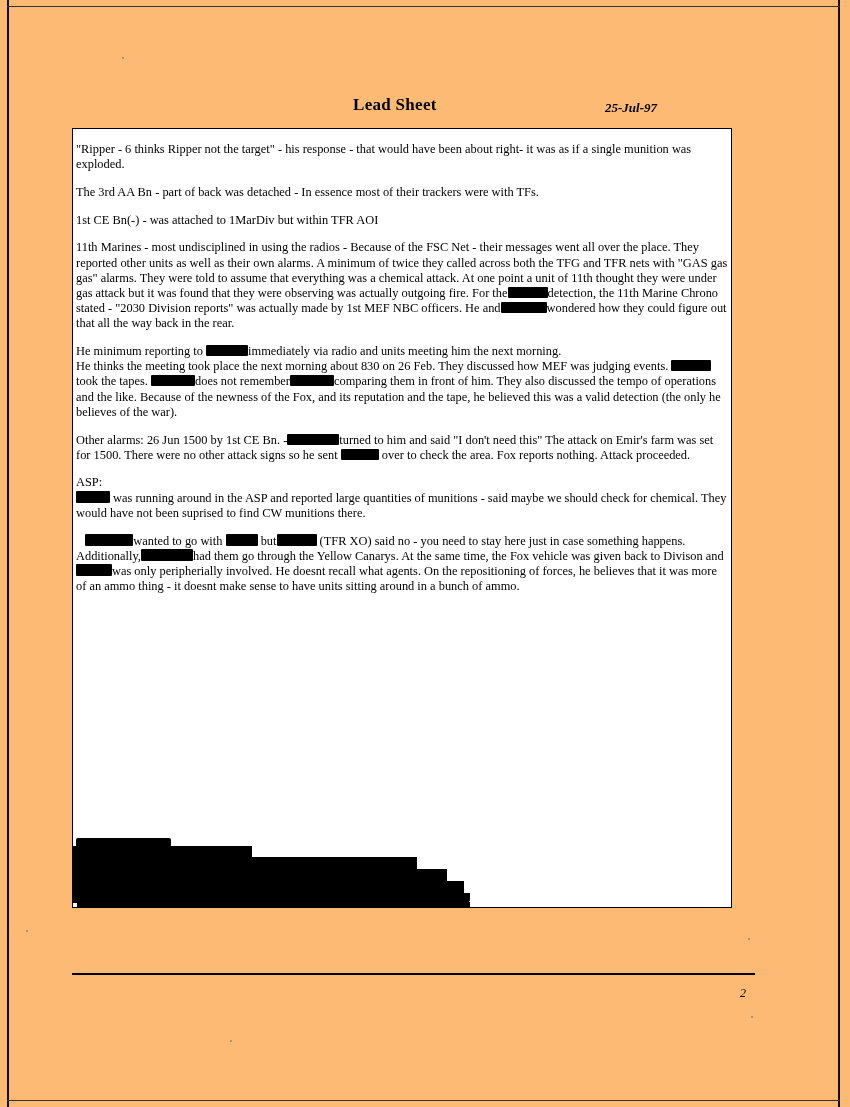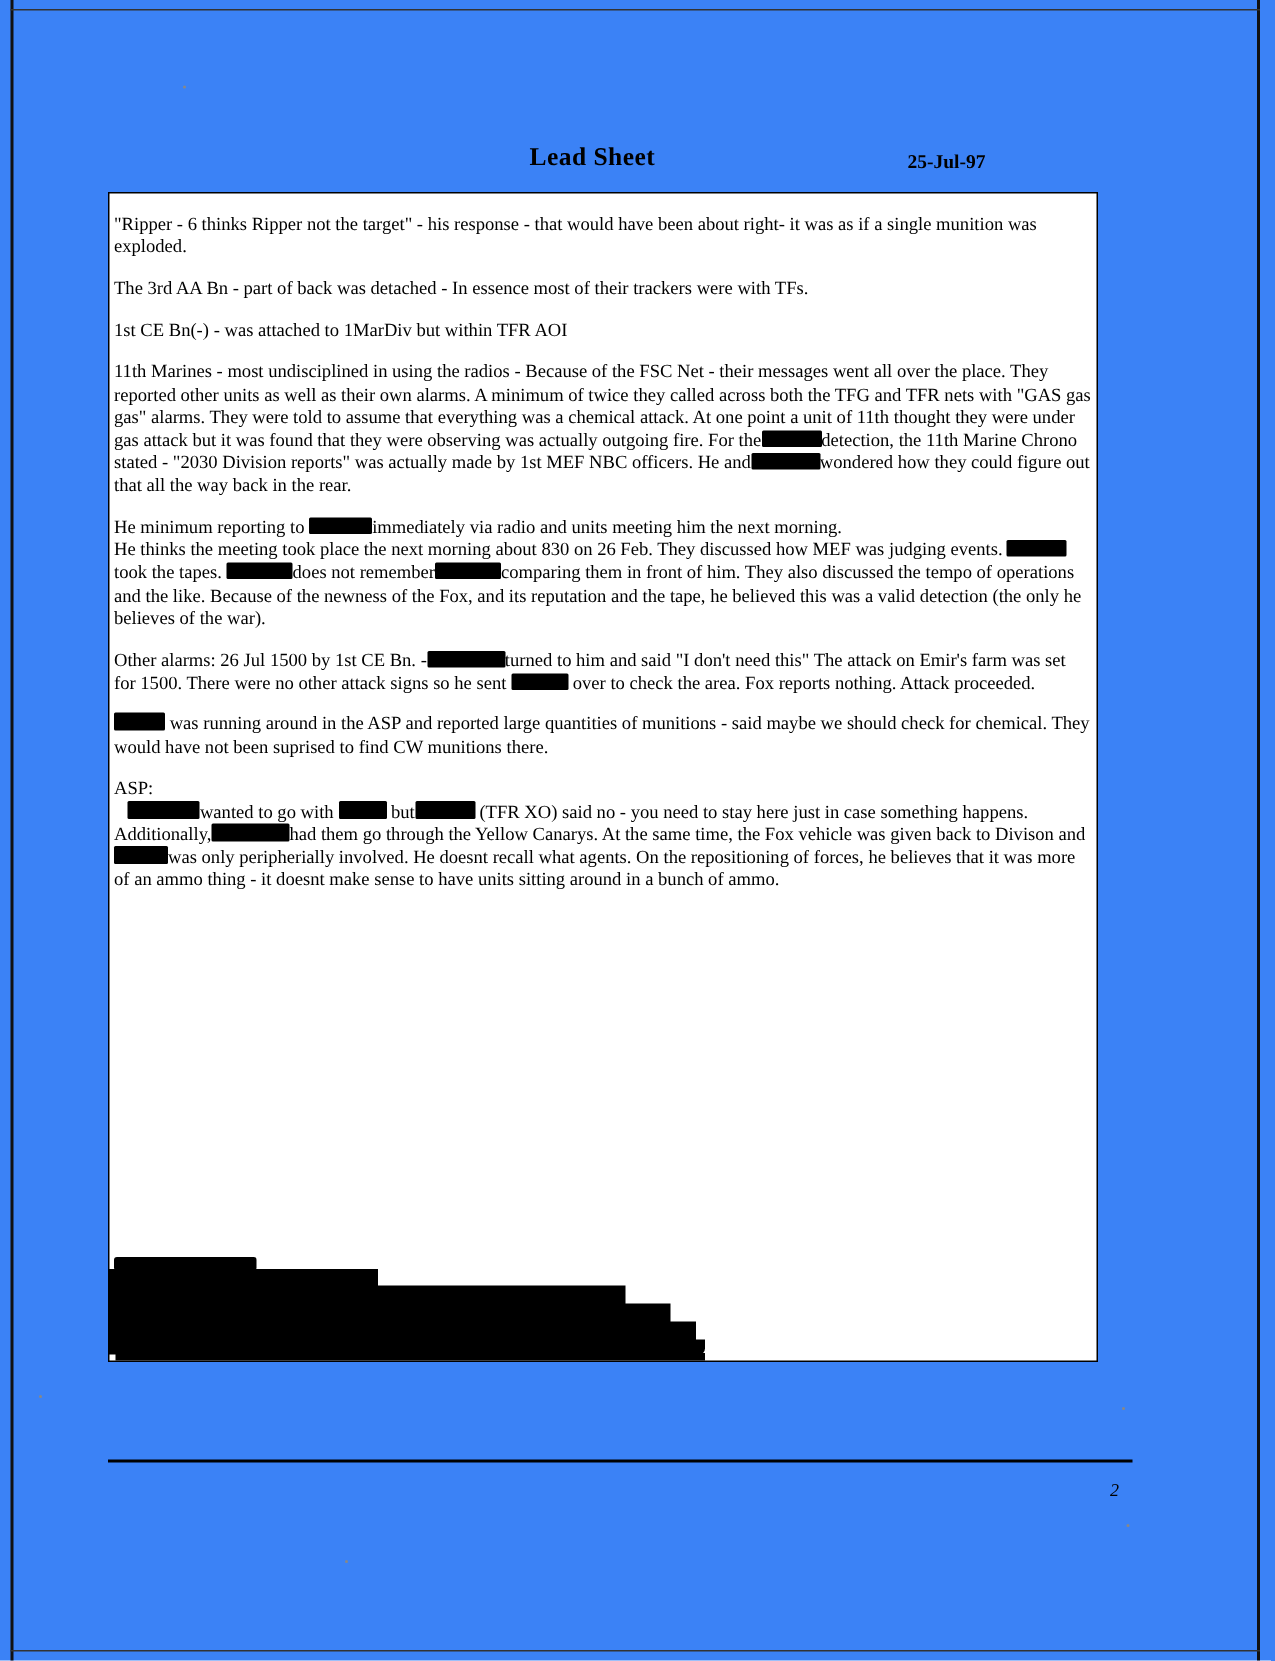--- a/index.html
+++ b/index.html
@@ -14,21 +14,21 @@
     color: #000;
     position: relative;
     overflow: hidden;
   }
 
   
   .scan-page {
     position: absolute;
     left: 0; top: 0;
     width: 850px; height: 1107px;
-    background: #3b82f6;
+    background: #fdba74;
   }
   .scan-edge-left {
     position: absolute;
     left: 7px; top: 0;
     width: 2px; height: 1107px;
     background: #111;
   }
   .scan-edge-right {
     position: absolute;
     left: 838px; top: 0;
@@ -63,20 +63,21 @@
     font-size: 17px;
     font-weight: bold;
     font-family: "Liberation Serif", serif;
     letter-spacing: 0.3px;
   }
   .doc-date {
     position: absolute;
     left: 535px;
     top: 5px;
     font-size: 13px;
+    font-style: italic;
     font-weight: bold;
     font-family: "Liberation Serif", serif;
   }
 
   
   .doc-box {
     position: absolute;
     left: 72px;
     top: 128px;
     width: 660px;
@@ -188,26 +189,26 @@
 
     <p class="para">1st CE Bn(-) - was attached to 1MarDiv but within TFR AOI</p>
 
     <p class="para"><span>11th Marines - most undisciplined in using the radios - Because of the FSC Net - their messages went all over the place.  They reported other units as well as their own alarms.  A minimum of twice they called across both the TFG and TFR nets with "GAS gas gas" alarms. They were told to assume that everything was a chemical attack. At one point a unit of 11th thought they were under gas attack but it was found that they were observing was actually outgoing fire.  For the</span><span class="redact" style="width:40px"></span><span>detection, the 11th Marine Chrono stated - "2030 Division reports"  was actually made by 1st MEF NBC officers.  He and</span><span class="redact" style="width:46px"></span><span>wondered how they could figure out that all the way back in the rear.</span></p>
 
     <p class="para tight"><span>He minimum reporting to</span> <span class="redact" style="width:42px"></span><span>immediately via radio and units meeting him the next morning.</span></p>
 
     <p class="para"><span>He thinks the meeting took place the next morning about 830 on 26 Feb. They discussed how MEF was judging events.</span> <span class="redact" style="width:40px"></span><span>took the tapes.</span> <span class="redact" style="width:44px"></span><span>does not remember</span><span class="redact" style="width:44px"></span><span>comparing them in front of him.  They also discussed the tempo of operations and the like. Because of the newness of the Fox, and its reputation and the tape, he believed this was a valid detection (the only he believes of the war).</span></p>
 
 
-    <p class="para"><span>Other alarms: 26 Jul 1500 by 1st CE Bn.  -</span><span class="redact" style="width:52px"></span><span>turned to him and said "I don't need this"  The attack on Emir's farm was set for 1500.  There were no other attack signs so he sent</span> <span class="redact" style="width:38px"></span> <span>over to check the area.  Fox reports nothing.  Attack proceeded.</span></p>
-
+    <p class="para"><span>Other alarms: 26 Jun 1500 by 1st CE Bn.  -</span><span class="redact" style="width:52px"></span><span>turned to him and said "I don't need this"  The attack on Emir's farm was set for 1500.  There were no other attack signs so he sent</span> <span class="redact" style="width:38px"></span> <span>over to check the area.  Fox reports nothing.  Attack proceeded.</span></p>
+
+
+    <p class="para tight">ASP:</p>
 
     <p class="para"><span class="redact tall" style="width:34px"></span> <span>was running around in the ASP and reported large quantities of munitions - said maybe we should check for chemical.  They would have not been suprised to find CW munitions there.</span></p>
-
-    <p class="para tight">ASP:</p>
 
     <p class="para">&nbsp;&nbsp;&nbsp;<span class="redact tall" style="width:48px"></span><span>wanted to go with</span> <span class="redact tall" style="width:32px"></span> <span>but</span><span class="redact tall" style="width:40px"></span> <span>(TFR XO) said no - you need to stay here just in case something happens. Additionally,</span><span class="redact tall" style="width:52px"></span><span>had them go through the Yellow Canarys.  At the same time, the Fox vehicle was given back to Divison and</span><span class="redact tall" style="width:36px"></span><span>was only peripherially involved.  He doesnt recall what agents.  On the repositioning of forces, he believes that it was more of an ammo thing - it doesnt make sense to have units sitting around in a bunch of ammo.</span></p>
 
   </div>
 
   <div class="blob-wrap">
     <div class="blob b1"></div>
     <div class="blob b2"></div>
     <div class="blob b3"></div>
     <div class="blob b4"></div>

